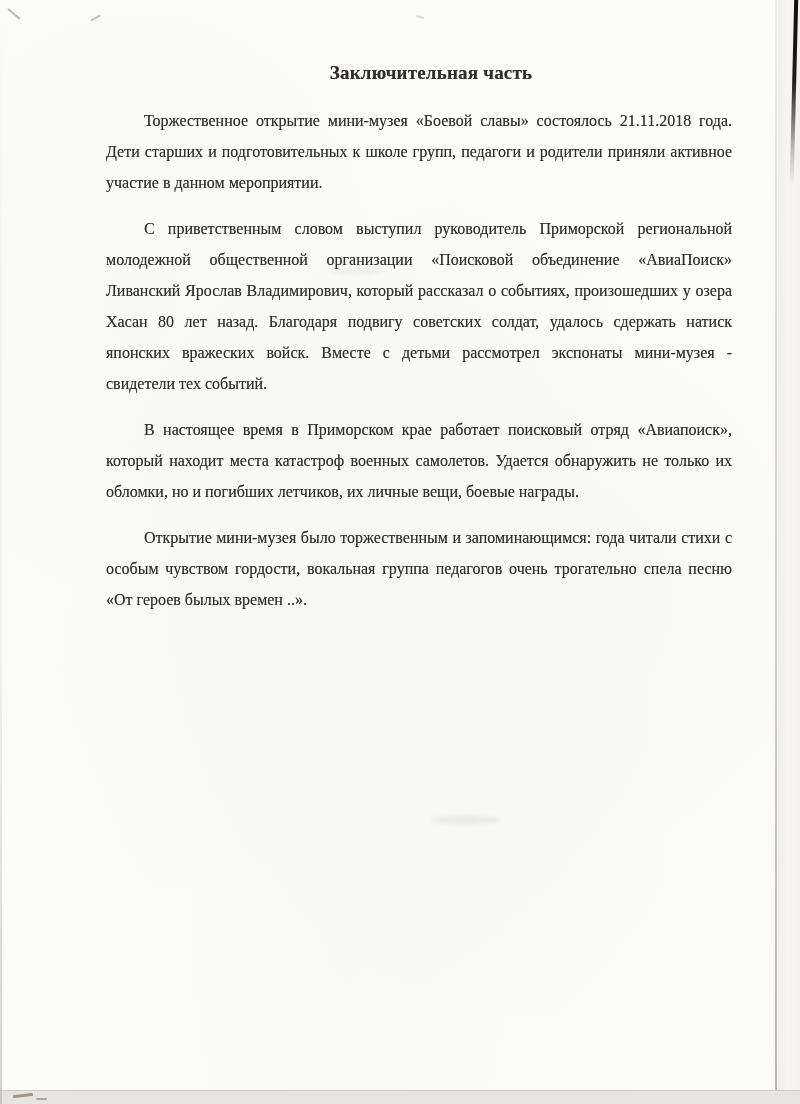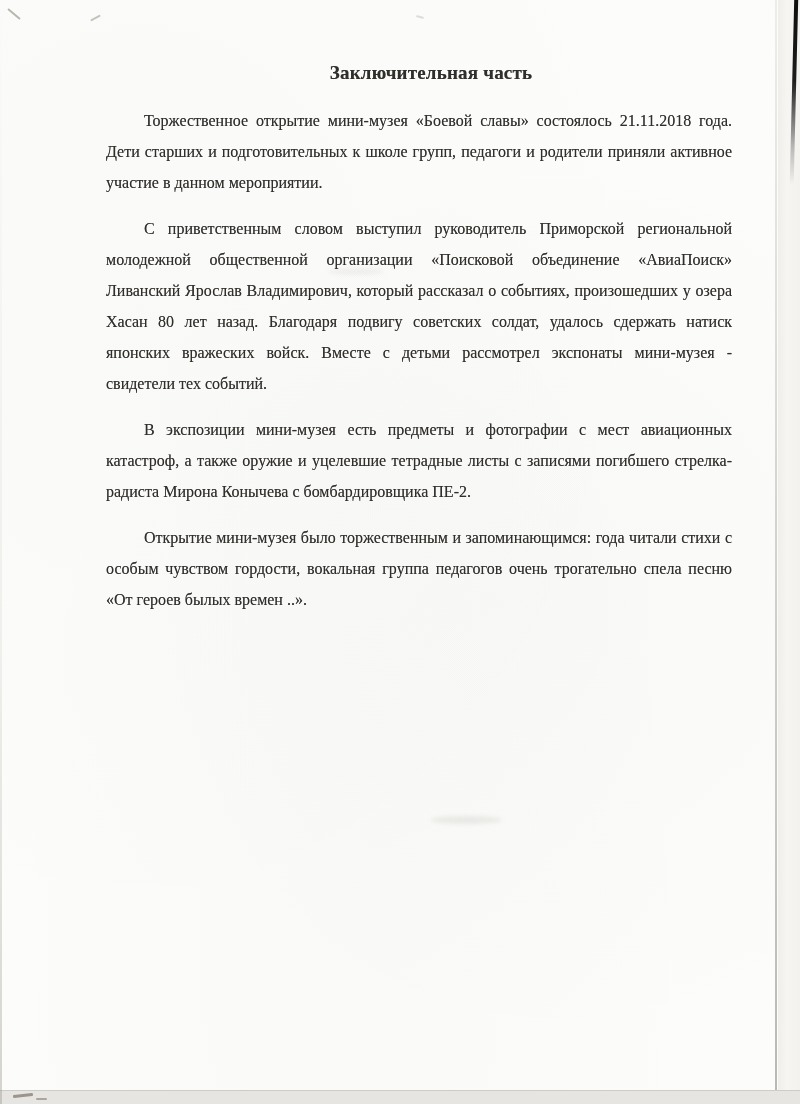--- a/index.html
+++ b/index.html
@@ -125,21 +125,21 @@
   }
 </style>
 </head>
 <body>
 
 <div class="paper">
   <div class="text-block">
     <h1 class="doc-title">Заключительная часть</h1>
     <p class="doc-para">Торжественное открытие мини-музея «Боевой славы» состоялось 21.11.2018 года. Дети старших и подготовительных к школе групп, педагоги и родители приняли активное участие в данном мероприятии.</p>
     <p class="doc-para">С приветственным словом выступил руководитель Приморской региональной молодежной общественной организации «Поисковой объединение «АвиаПоиск» Ливанский Ярослав Владимирович, который рассказал о событиях, произошедших у озера Хасан 80 лет назад. Благодаря подвигу советских солдат, удалось сдержать натиск японских вражеских войск. Вместе с детьми рассмотрел экспонаты мини-музея - свидетели тех событий.</p>
-    <p class="doc-para">В экспозиции мини-музея есть предметы и фотографии с мест авиационных катастроф, а также оружие и уцелевшие тетрадные листы с записями погибшего стрелка-радиста Мирона Конычева с бомбардировщика ПЕ-2.</p>
+    <p class="doc-para">В настоящее время в Приморском крае работает поисковый отряд «Авиапоиск», который находит места катастроф военных самолетов. Удается обнаружить не только их обломки, но и погибших летчиков, их личные вещи, боевые награды.</p>
     <p class="doc-para">Открытие мини-музея было торжественным и запоминающимся: года читали стихи с особым чувством гордости, вокальная группа педагогов очень трогательно спела песню «От героев былых времен ..».</p>
   </div>
   <div class="smudge smudge-1"></div>
   <div class="smudge smudge-2"></div>
   <div class="scratch scratch-tl-1"></div>
   <div class="scratch scratch-tl-2"></div>
   <div class="scratch scratch-tl-3"></div>
 </div>
 
 <div class="right-strip"></div>

